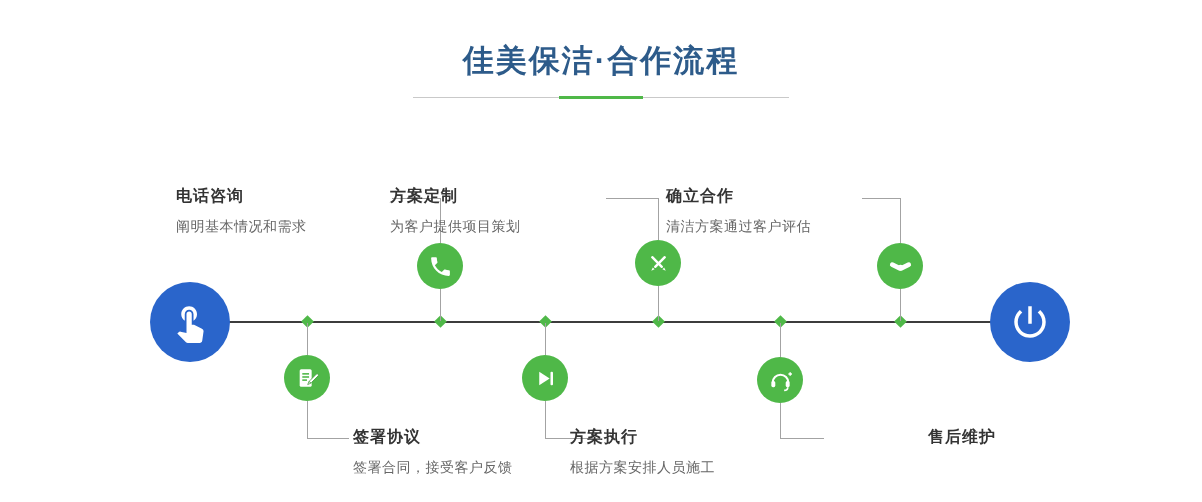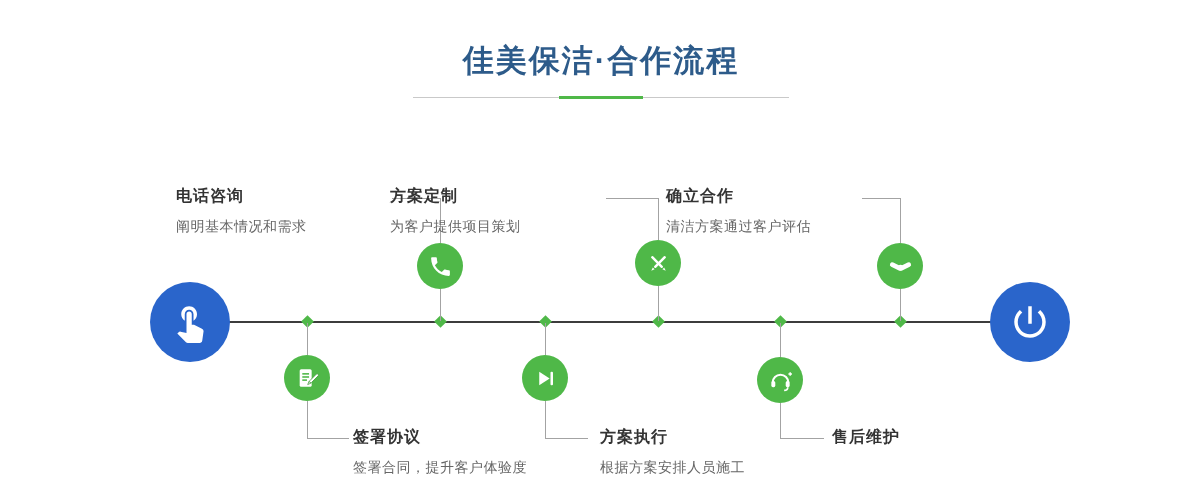--- a/index.html
+++ b/index.html
@@ -131,46 +131,46 @@
       <g transform="rotate(45 17.5 12.5)">
         <rect x="16.3" y="6" width="2.4" height="11" rx="1" fill="#fff" stroke="#3e9a36" stroke-width="0.7"></rect>
         <path d="M16.3 17h2.4l-1.2 3z" fill="#fff" stroke="#3e9a36" stroke-width="0.7"></path>
       </g>
     </svg>
   </div>
   <div class="conn-v" style="left:307px;top:401px;height:37px;"></div>
   <div class="conn-h" style="left:307px;top:438px;width:42px;"></div>
   <div class="step-label-bottom" style="left:353px;top:427px;">
     <div class="step-title">签署协议</div>
-    <div class="step-desc">签署合同，提升客户体验度</div>
+    <div class="step-desc">签署合同，接受客户反馈</div>
   </div>
 
   <div class="conn-v" style="left:545px;top:323px;height:32px;"></div>
   <div class="dot-circle" style="left:522px;top:355px;">
     <svg viewBox="0 0 24 24" fill="#fff">
       <path d="M6 5.5l10 6.5-10 6.5z"></path>
       <rect x="16.8" y="5.5" width="2.4" height="13" rx="1"></rect>
     </svg>
   </div>
   <div class="conn-v" style="left:545px;top:401px;height:37px;"></div>
   <div class="conn-h" style="left:545px;top:438px;width:43px;"></div>
-  <div class="step-label-bottom" style="left:600px;top:427px;">
+  <div class="step-label-bottom" style="left:570px;top:427px;">
     <div class="step-title">方案执行</div>
     <div class="step-desc">根据方案安排人员施工</div>
   </div>
 
   <div class="conn-v" style="left:780px;top:323px;height:34px;"></div>
   <div class="dot-circle" style="left:757px;top:357px;">
     <svg viewBox="0 0 24 24">
       <path d="M4.5 14a7.5 7.5 0 0115 0" fill="none" stroke="#fff" stroke-width="2"></path>
       <rect x="3.2" y="12.5" width="3.8" height="6" rx="1.6" fill="#fff"></rect>
       <rect x="17" y="12.5" width="3.8" height="6" rx="1.6" fill="#fff"></rect>
       <path d="M19 18.5c0 1.8-1.6 3-3.5 3" fill="none" stroke="#fff" stroke-width="1.6"></path>
       <path d="M19.6 5.8h3.4M21.3 4.1v3.4" stroke="#fff" stroke-width="1.4"></path>
     </svg>
   </div>
   <div class="conn-v" style="left:780px;top:403px;height:35px;"></div>
   <div class="conn-h" style="left:780px;top:438px;width:44px;"></div>
-  <div class="step-label-bottom" style="left:832px;top:427px;">
+  <div class="step-label-bottom" style="left:832px;top:427px;text-align:center;">
     <div class="step-title">售后维护</div>
   </div>
 
 </div>
 
 </body></html>

